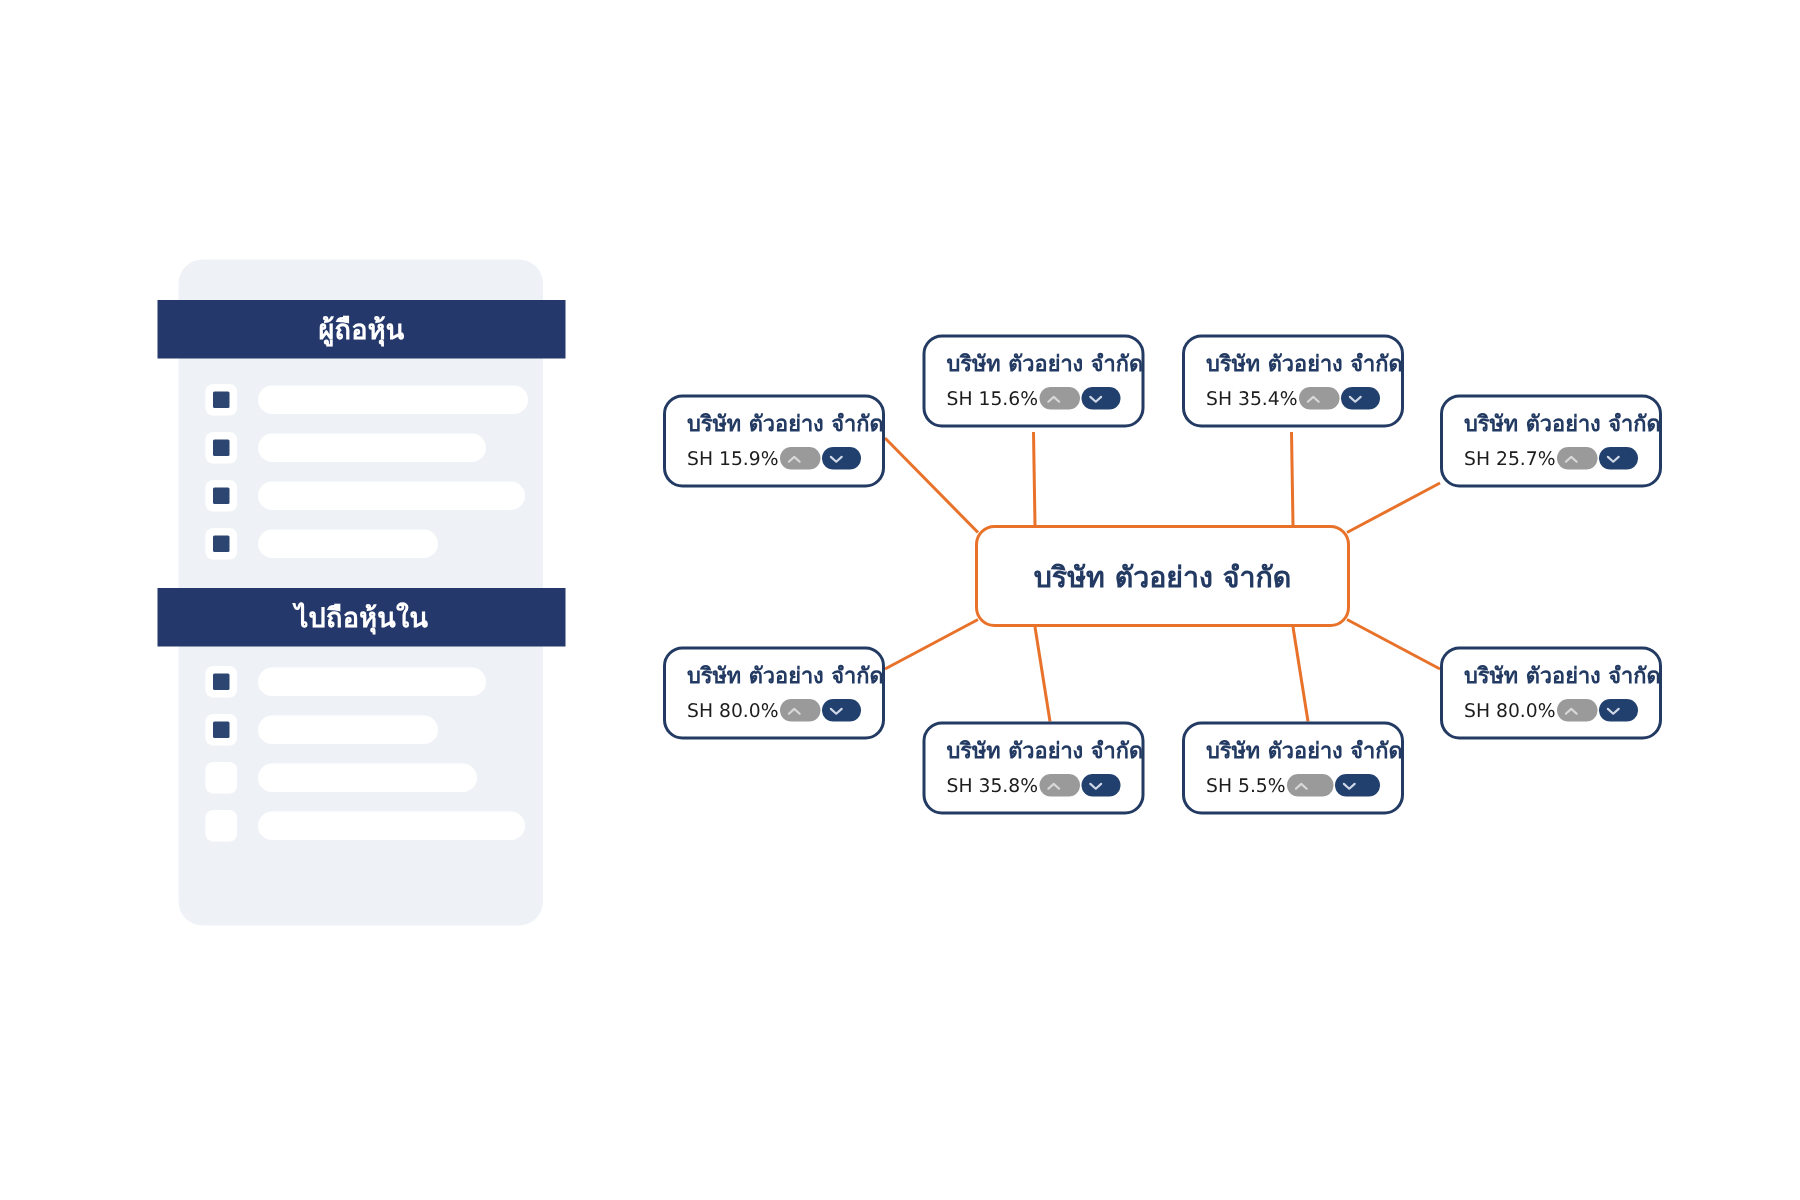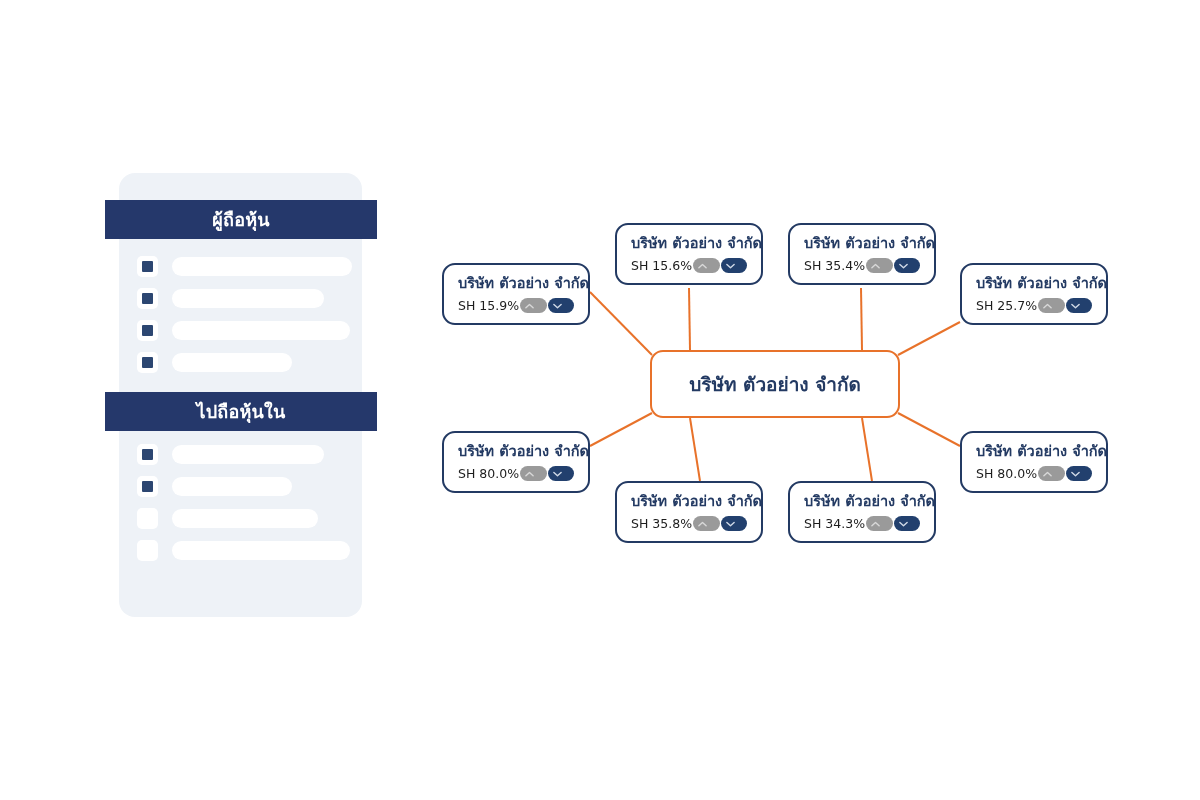--- a/index.html
+++ b/index.html
@@ -311,21 +311,21 @@
           <div class="pill down">
             <svg width="9" height="6" viewBox="0 0 10 6">
               <path d="M1 1.4 L5 5 L9 1.4" fill="none" stroke="#cfd8e6" stroke-width="1.6" stroke-linecap="round" stroke-linejoin="round"></path>
             </svg>
           </div>
         </div>
       </div>
       <div class="node" id="node-mid-right-bot" style="left: 788px; top: 481px; width: 148px;">
         <div class="node-title">บริษัท ตัวอย่าง จำกัด</div>
         <div class="node-row">
-          <span class="node-sh">SH 34.3%</span>
+          <span class="node-sh">SH 5.5%</span>
           <div class="pill up">
             <svg width="9" height="6" viewBox="0 0 10 6">
               <path d="M1 5 L5 1.4 L9 5" fill="none" stroke="#d8d8d8" stroke-width="1.6" stroke-linecap="round" stroke-linejoin="round"></path>
             </svg>
           </div>
           <div class="pill down">
             <svg width="9" height="6" viewBox="0 0 10 6">
               <path d="M1 1.4 L5 5 L9 1.4" fill="none" stroke="#cfd8e6" stroke-width="1.6" stroke-linecap="round" stroke-linejoin="round"></path>
             </svg>
           </div>

